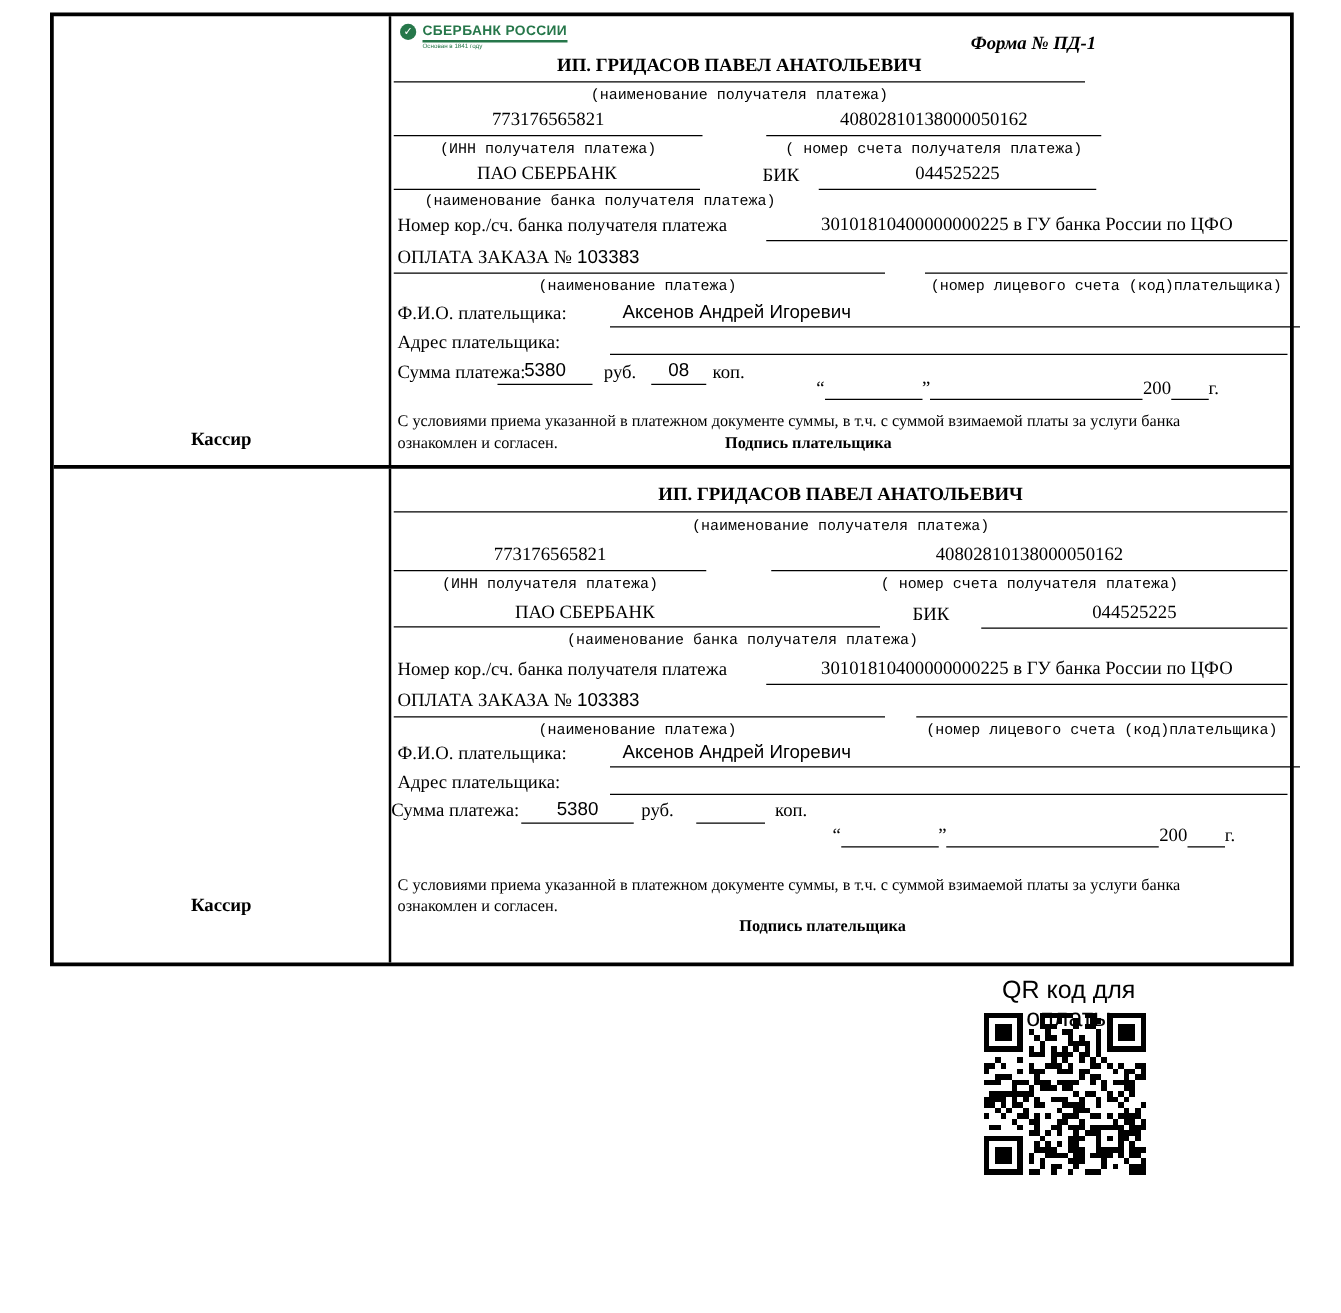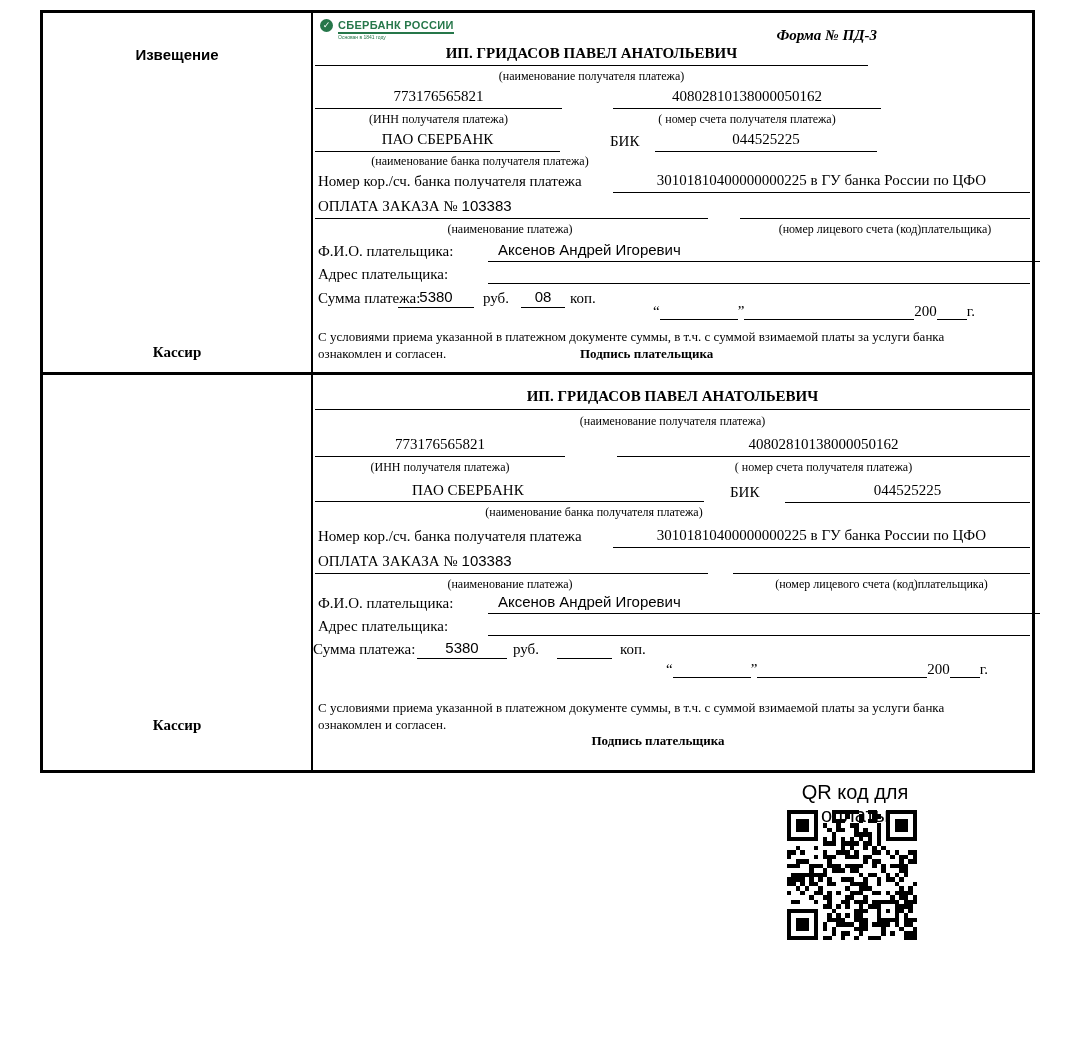--- a/index.html
+++ b/index.html
@@ -5,21 +5,21 @@
   html,body{margin:0;padding:0;background:#fff;}
   #page{position:relative;width:1073px;height:1050px;background:#fff;color:#000;overflow:hidden;}
   .a{position:absolute;}
   .ser{font-family:"Liberation Serif",serif;}
   .san{font-family:"Liberation Sans",sans-serif;}
   .t15{font-size:15px;line-height:19px;}
   .b{font-weight:bold;}
   .i{font-style:italic;}
   .nw{white-space:nowrap;}
   .ctr{text-align:center;}
-  .cap{font-family:Liberation Serif, serif;font-size:12px;line-height:14px;text-align:center;white-space:nowrap;}
+  .cap{font-family:Liberation Mono, monospace;font-size:12px;line-height:14px;text-align:center;white-space:nowrap;}
   .ul{border-bottom:1.5px solid #000;}
 
   #form-box{position:absolute;left:40px;top:10px;width:989px;height:757px;border:3px solid #000;}
   .section{position:absolute;left:0;width:989px;}
   #sec-notice{top:0;height:359px;border-bottom:3px solid #000;}
   #sec-receipt{top:362px;height:395px;}
   .stub{position:absolute;left:0;top:0;bottom:0;width:268px;border-right:2px solid #000;}
   .stub-label{position:absolute;left:0;width:268px;text-align:center;}
 
   .logo{display:flex;align-items:flex-start;gap:5px;}
@@ -39,33 +39,32 @@
 </style>
 </head>
 <body>
 
 <div id="page">
 
   <div id="form-box">
 
     <div class="section" id="sec-notice">
       <div class="stub">
-        <div class="stub-label san b t15" style="top:32px;">Извещение</div>
         <div class="stub-label ser b t15" style="top:330px;">Кассир</div>
       </div>
 
       <div class="a logo" style="left:277px;top:6px;">
         <span class="emblem">✓</span>
         <span class="logo-col">
           <span class="logo-name">СБЕРБАНК РОССИИ</span>
           <span class="logo-tagline">Основан в 1841 году</span>
         </span>
       </div>
 
-      <div class="a ser b i t15 nw" style="right:155px;top:13px;">Форма № ПД-3</div>
+      <div class="a ser b i t15 nw" style="right:155px;top:13px;">Форма № ПД-1</div>
 
       <div class="a ser b t15 ctr ul nw" style="left:272px;top:31px;width:553px;height:21px;">ИП. ГРИДАСОВ ПАВЕЛ АНАТОЛЬЕВИЧ</div>
       <div class="a cap" style="left:272px;top:56px;width:553px;">(наименование получателя платежа)</div>
 
       <div class="a ser t15 ctr ul" style="left:272px;top:74px;width:247px;height:21px;">773176565821</div>
       <div class="a ser t15 ctr ul" style="left:570px;top:74px;width:268px;height:21px;">40802810138000050162</div>
       <div class="a cap" style="left:272px;top:99px;width:247px;">(ИНН получателя платежа)</div>
       <div class="a cap" style="left:570px;top:99px;width:268px;">( номер счета получателя платежа)</div>
 
       <div class="a ser t15 ctr ul" style="left:272px;top:117px;width:245px;height:21px;">ПАО СБЕРБАНК</div>

